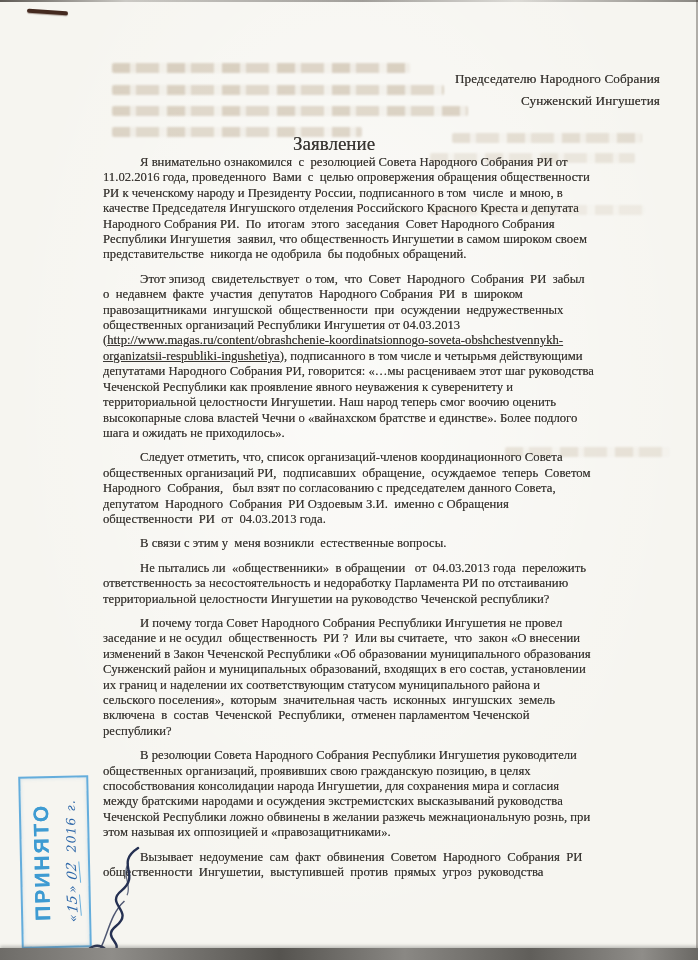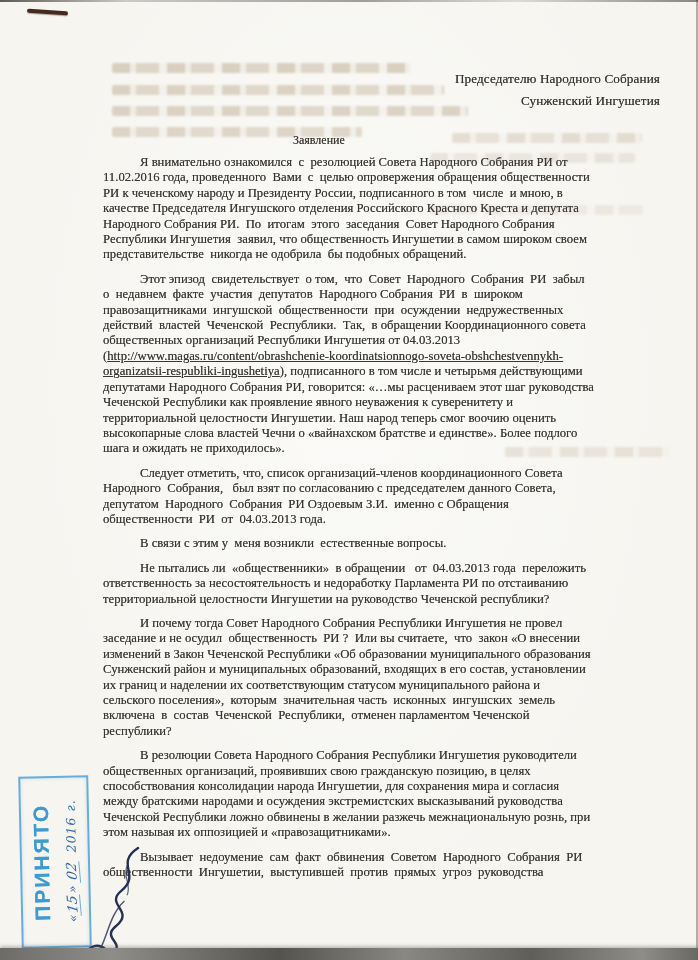--- a/index.html
+++ b/index.html
@@ -25,21 +25,21 @@
   
   .ghost{position:absolute;height:10px;border-radius:2px;filter:blur(1.1px);
     background:repeating-linear-gradient(90deg,
       rgba(158,132,96,.40) 0 18px, rgba(158,132,96,.10) 18px 24px,
       rgba(158,132,96,.34) 24px 47px, rgba(158,132,96,.06) 47px 55px);}
   
   .recipient{position:absolute;top:68px;right:38px;text-align:right;
     font-size:13.2px;line-height:21.5px;letter-spacing:.1px;
     color:#3a3733;text-shadow:0 0 .5px rgba(58,54,50,.75);}
   
-  .doc-title{position:absolute;top:133px;left:293px;font-size:12px;
+  .doc-title{position:absolute;top:133px;left:293px;font-size:19px;
     color:#3a3733;text-shadow:0 0 .5px rgba(58,54,50,.75);}
   
   .body-text{position:absolute;top:155px;left:103px;width:560px;
     font-size:12.7px;line-height:15.4px;color:#3a3733;
     text-shadow:0 0 .5px rgba(58,54,50,.7);}
   .para{margin:0 0 9px 0;}
   .line{white-space:pre;}
   .line.first{padding-left:37px;}
   .url{text-decoration:underline;}
   
@@ -92,32 +92,32 @@
         <div class="line"><span>РИ к чеченскому народу и Президенту России, подписанного в том  числе  и мною, в</span></div>
         <div class="line"><span>качестве Председателя Ингушского отделения Российского Красного Креста и депутата</span></div>
         <div class="line"><span>Народного Собрания РИ.  По  итогам  этого  заседания  Совет Народного Собрания</span></div>
         <div class="line"><span>Республики Ингушетия  заявил, что общественность Ингушетии в самом широком своем</span></div>
         <div class="line"><span>представительстве  никогда не одобрила  бы подобных обращений.</span></div>
       </div>
       <div class="para">
         <div class="line first"><span>Этот эпизод  свидетельствует  о том,  что  Совет  Народного  Собрания  РИ  забыл</span></div>
         <div class="line"><span>о  недавнем  факте  участия  депутатов  Народного Собрания  РИ  в  широком</span></div>
         <div class="line"><span>правозащитниками  ингушской  общественности  при  осуждении  недружественных</span></div>
-        <div class="line"><span>действий  властей  Чеченской  Республики.  Так,  в обращении Координационного совета</span></div>
         <div class="line"><span>общественных организаций Республики Ингушетия от 04.03.2013</span></div>
         <div class="line"><span>(</span><span class="url">http://www.magas.ru/content/obrashchenie-koordinatsionnogo-soveta-obshchestvennykh-</span></div>
         <div class="line"><span class="url">organizatsii-respubliki-ingushetiya</span><span>), подписанного в том числе и четырьмя действующими</span></div>
         <div class="line"><span>депутатами Народного Собрания РИ, говорится: «…мы расцениваем этот шаг руководства</span></div>
         <div class="line"><span>Чеченской Республики как проявление явного неуважения к суверенитету и</span></div>
         <div class="line"><span>территориальной целостности Ингушетии. Наш народ теперь смог воочию оценить</span></div>
         <div class="line"><span>высокопарные слова властей Чечни о «вайнахском братстве и единстве». Более подлого</span></div>
         <div class="line"><span>шага и ожидать не приходилось».</span></div>
       </div>
       <div class="para">
         <div class="line first"><span>Следует отметить, что, список организаций-членов координационного Совета</span></div>
+        <div class="line"><span>общественных организаций РИ,  подписавших  обращение,  осуждаемое  теперь  Советом</span></div>
         <div class="line"><span>Народного  Собрания,   был взят по согласованию с председателем данного Совета,</span></div>
         <div class="line"><span>депутатом  Народного  Собрания  РИ Оздоевым З.И.  именно с Обращения</span></div>
         <div class="line"><span>общественности  РИ  от  04.03.2013 года.</span></div>
       </div>
       <div class="para">
         <div class="line first"><span>В связи с этим у  меня возникли  естественные вопросы.</span></div>
       </div>
       <div class="para">
         <div class="line first"><span>Не пытались ли  «общественники»  в обращении   от  04.03.2013 года  переложить</span></div>
         <div class="line"><span>ответственность за несостоятельность и недоработку Парламента РИ по отстаиванию</span></div>

